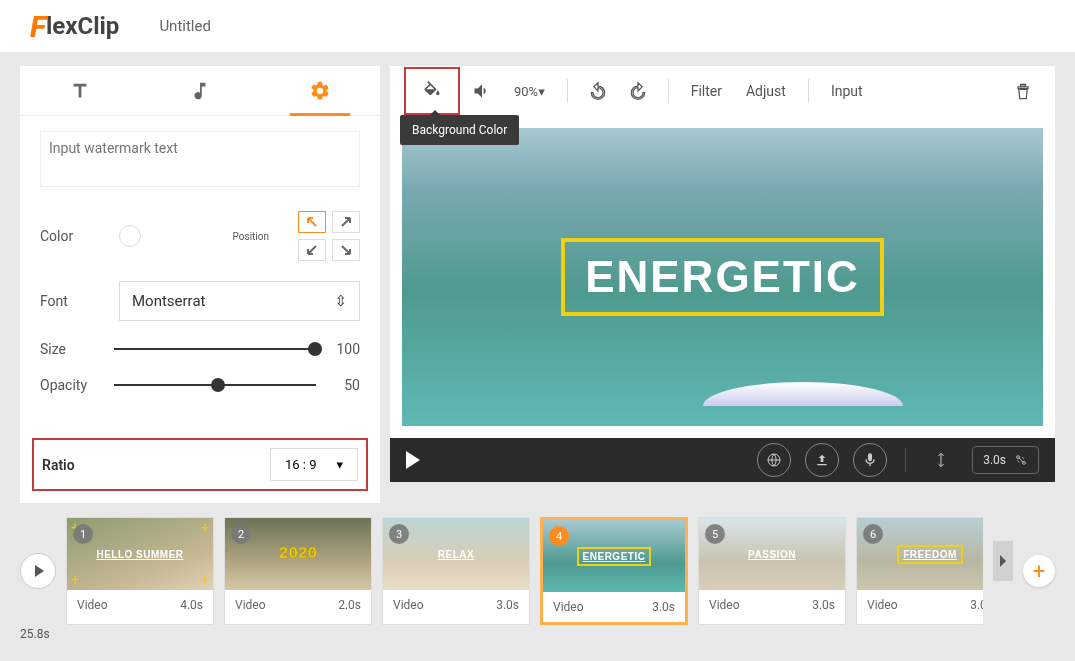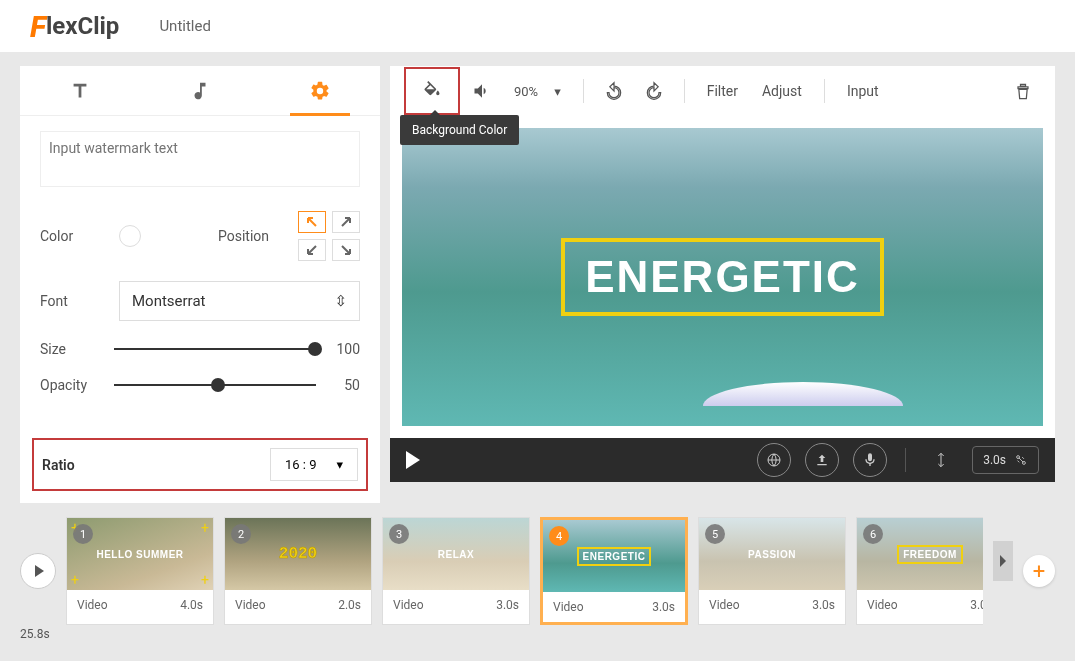--- a/index.html
+++ b/index.html
@@ -22,21 +22,21 @@
 .tab { flex: 1; display: flex; align-items: center; justify-content: center; cursor: pointer; position: relative; }
 .tab svg { width: 22px; height: 22px; fill: #666; }
 .tab.active svg { fill: #ff8c1a; }
 .tab.active::after { content: ''; position: absolute; bottom: -1px; left: 25%; right: 25%; height: 3px; background: #ff8c1a; }
 
 .panel-body { padding: 15px 20px; }
 .watermark-input { width: 100%; border: 1px solid #eee; padding: 8px; font-size: 14px; color: #999; height: 56px; resize: none; }
 .row { display: flex; align-items: center; margin-top: 20px; gap: 19px; }
 .row-label { width: 60px; color: #555; font-size: 14px; }
 .color-swatch { width: 22px; height: 22px; border-radius: 50%; border: 1px solid #ddd; background: #fff; }
-.pos-label { margin-left: auto; margin-right: 10px; color: #555; font-size: 14px; }
+.pos-label { margin-left: auto; margin-right: 10px; color: #555; font-size: 10px; }
 .pos-grid { display: grid; grid-template-columns: 28px 28px; grid-template-rows: 22px 22px; gap: 6px; }
 .pos-btn { border: 1px solid #ddd; display: flex; align-items: center; justify-content: center; cursor: pointer; }
 .pos-btn.sel { border-color: #ff8c1a; }
 .pos-btn svg { width: 12px; height: 12px; stroke: #666; stroke-width: 2; fill: none; }
 .pos-btn.sel svg { stroke: #ff8c1a; }
 .font-select { flex: 1; border: 1px solid #ddd; padding: 10px 12px; font-size: 15px; color: #333; display: flex; justify-content: space-between; align-items: center; cursor: pointer; }
 .slider-row { display: flex; align-items: center; margin-top: 20px; gap: 14px; }
 .slider-row .row-label { width: 60px; }
 .slider { flex: 1; height: 2px; background: #333; position: relative; }
 .slider-thumb { width: 14px; height: 14px; border-radius: 50%; background: #333; position: absolute; top: -6px; }
@@ -44,21 +44,21 @@
 
 .ratio-section { margin: 30px 12px 12px 12px; border: 2px solid #c43b3b; padding: 8px; display: flex; align-items: center; justify-content: space-between; }
 .ratio-label { font-weight: 600; color: #333; font-size: 14px; }
 .ratio-select { border: 1px solid #ddd; padding: 8px 14px; display: flex; align-items: center; gap: 20px; font-size: 13px; cursor: pointer; }
 
 .right-panel { flex: 1; }
 .toolbar { background: #fff; height: 50px; display: flex; align-items: center; gap: 4px; padding: 0 14px; }
 .tool-btn { width: 36px; height: 36px; display: flex; align-items: center; justify-content: center; cursor: pointer; position: relative; }
 .tool-btn.highlighted { border: 2px solid #c43b3b; width: 56px; height: 48px; }
 .tool-btn svg { width: 20px; height: 20px; fill: #555; }
-.zoom { color: #555; font-size: 13px; margin: 0 10px; display: flex; align-items: center; gap: 16px; cursor: pointer; }
+.zoom { color: #555; font-size: 13px; margin: 0 10px; display: flex; align-items: center; gap: 0; cursor: pointer; }
 .divider { width: 1px; height: 24px; background: #ddd; margin: 0 8px; }
 .tool-text { color: #555; font-size: 14px; cursor: pointer; padding: 0 10px; }
 .spacer { flex: 1; }
 .tooltip { position: absolute; top: 46px; left: -6px; background: #3a3a3a; color: #fff; padding: 8px 12px; font-size: 12px; white-space: nowrap; z-index: 10; border-radius: 2px; }
 .tooltip::before { content: ''; position: absolute; top: -5px; left: 30px; border: 5px solid transparent; border-bottom-color: #3a3a3a; border-top: none; }
 
 .canvas-wrap { background: #fff; padding: 12px; }
 .canvas { width: 100%; height: 298px; background: linear-gradient(180deg, #a8c9d1 0%, #7ba9b1 20%, #4e9a8f 55%, #5fb8b3 100%); position: relative; overflow: hidden; display: flex; align-items: center; justify-content: center; }
 .canvas-overlay { border: 4px solid #f0d010; padding: 10px 20px; }
 .canvas-text { color: #fff; font-size: 44px; font-weight: 900; letter-spacing: 2px; font-family: Impact, sans-serif; }
@@ -75,21 +75,21 @@
 
 .timeline { display: flex; align-items: center; padding: 14px 20px 10px 20px; gap: 10px; position: relative; }
 .play-all { width: 36px; height: 36px; border: 1px solid #ccc; border-radius: 50%; display: flex; align-items: center; justify-content: center; cursor: pointer; background: #fff; flex-shrink: 0; }
 .play-all-tri { width: 0; height: 0; border-left: 9px solid #555; border-top: 6px solid transparent; border-bottom: 6px solid transparent; margin-left: 2px; }
 .total-time { position: absolute; bottom: -6px; left: 20px; color: #555; font-size: 12px; }
 .clips { display: flex; gap: 10px; flex: 1; overflow: hidden; }
 .clip { width: 148px; flex-shrink: 0; border: 1px solid #ddd; background: #fff; cursor: pointer; }
 .clip.sel { border: 3px solid #ffb050; }
 .thumb { height: 72px; position: relative; overflow: hidden; display: flex; align-items: center; justify-content: center; }
 .thumb-num { position: absolute; top: 6px; left: 6px; width: 20px; height: 20px; border-radius: 50%; background: rgba(120,120,120,0.9); color: #fff; font-size: 11px; display: flex; align-items: center; justify-content: center; z-index: 2; }
-.thumb-txt { color: #fff; font-weight: 900; font-size: 10px; z-index: 2; text-align: left; font-family: Impact, sans-serif; letter-spacing: 0.5px; }
+.thumb-txt { color: #fff; font-weight: 900; font-size: 10px; z-index: 2; text-align: left; font-family: Impact, sans-serif; letter-spacing: 0.5px; text-decoration: underline; }
 .thumb-box { border: 2px solid #f0d010; padding: 2px 4px; }
 .clip-meta { display: flex; justify-content: space-between; padding: 8px 10px; font-size: 12px; color: #666; }
 .add-btn { width: 32px; height: 32px; border-radius: 50%; background: #fff; display: flex; align-items: center; justify-content: center; color: #ff8c1a; font-size: 22px; cursor: pointer; box-shadow: 0 1px 3px rgba(0,0,0,0.15); flex-shrink: 0; }
 .nav-arrow { width: 20px; height: 40px; background: rgba(200,200,200,0.7); display: flex; align-items: center; justify-content: center; cursor: pointer; flex-shrink: 0; align-self: center; margin-top: -20px; }
 .nav-arrow svg { width: 8px; height: 14px; fill: #555; }
 
 .t1 { background: linear-gradient(160deg,#8d9b70 0%,#c9b996 70%,#e0d2b6 100%); }
 .t2 { background: linear-gradient(180deg,#6b7458 0%,#b0a380 60%,#d5c8a6 100%); }
 .t3 { background: linear-gradient(180deg,#bcd6d5 0%,#d9cdb5 60%,#e8dec7 100%); }
 .t4 { background: linear-gradient(180deg,#a8c9d1 0%,#4e9a8f 60%,#5fb8b3 100%); }

